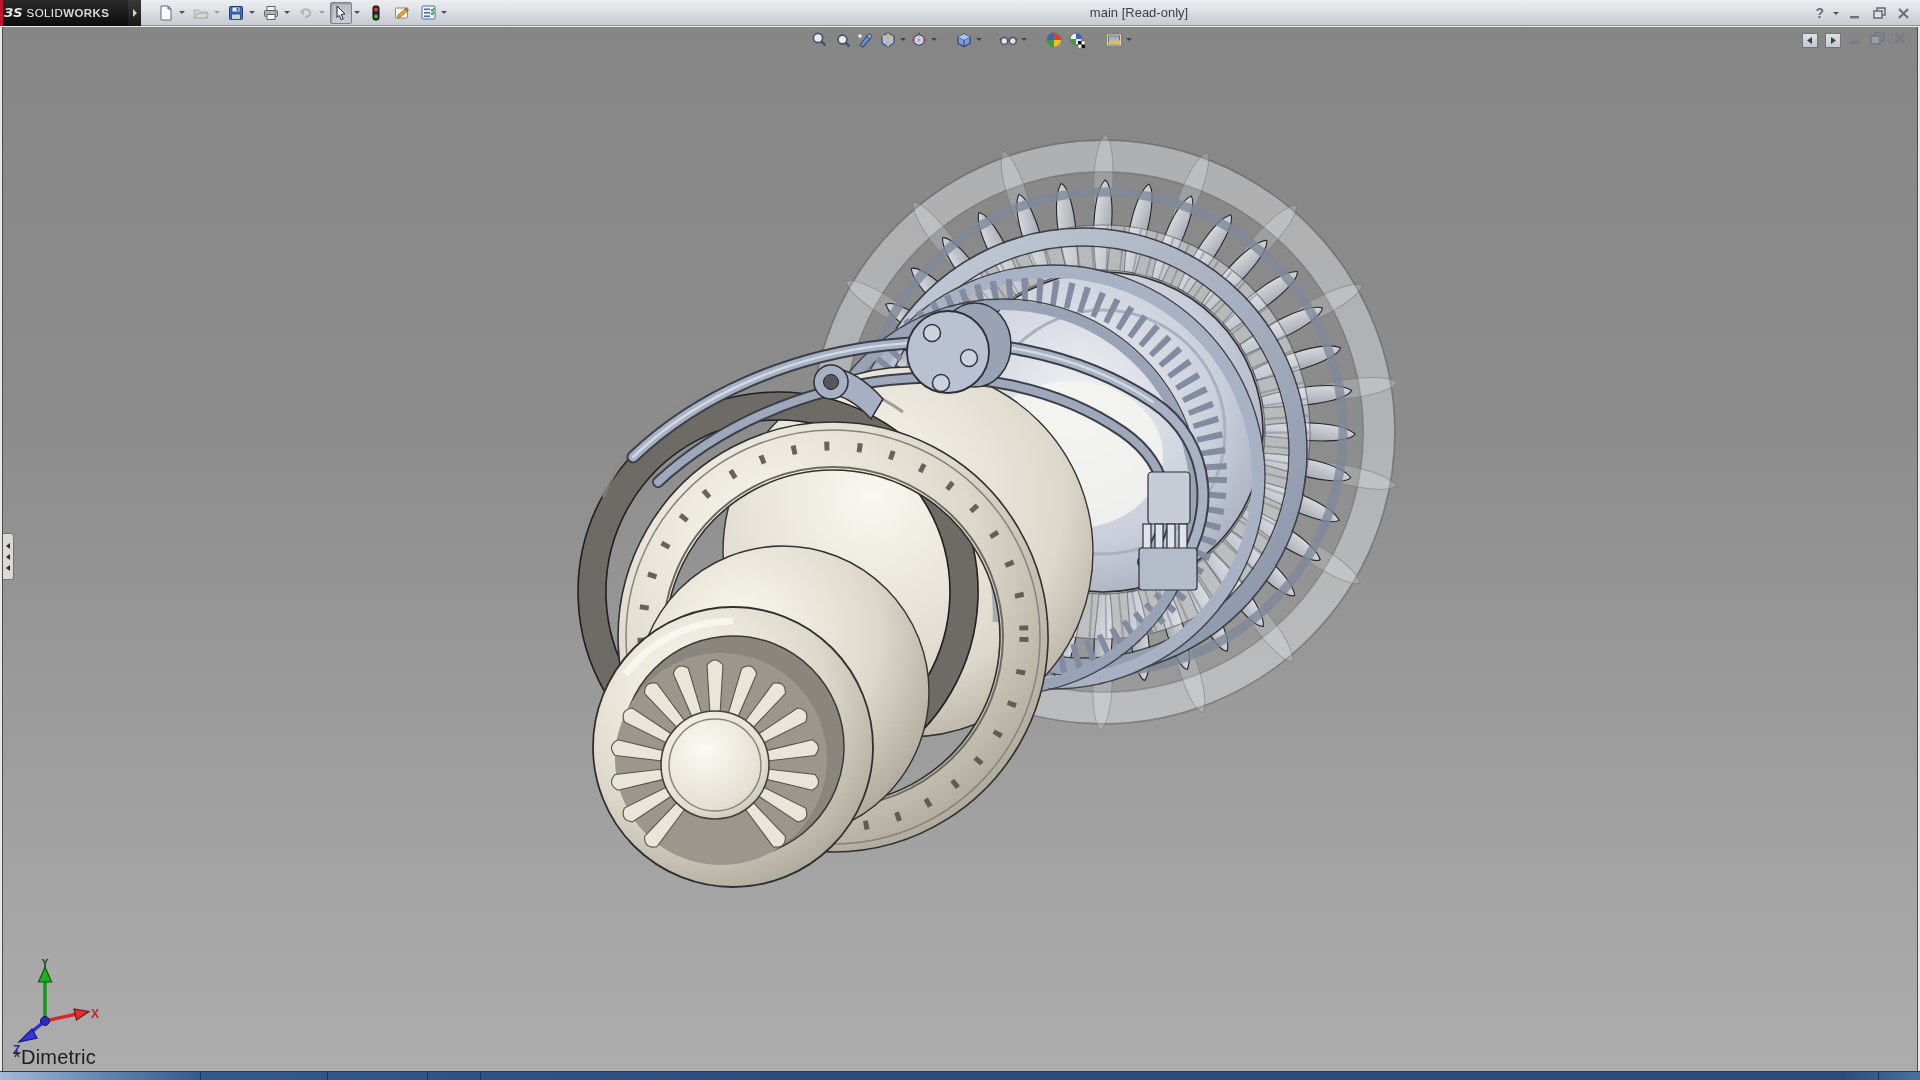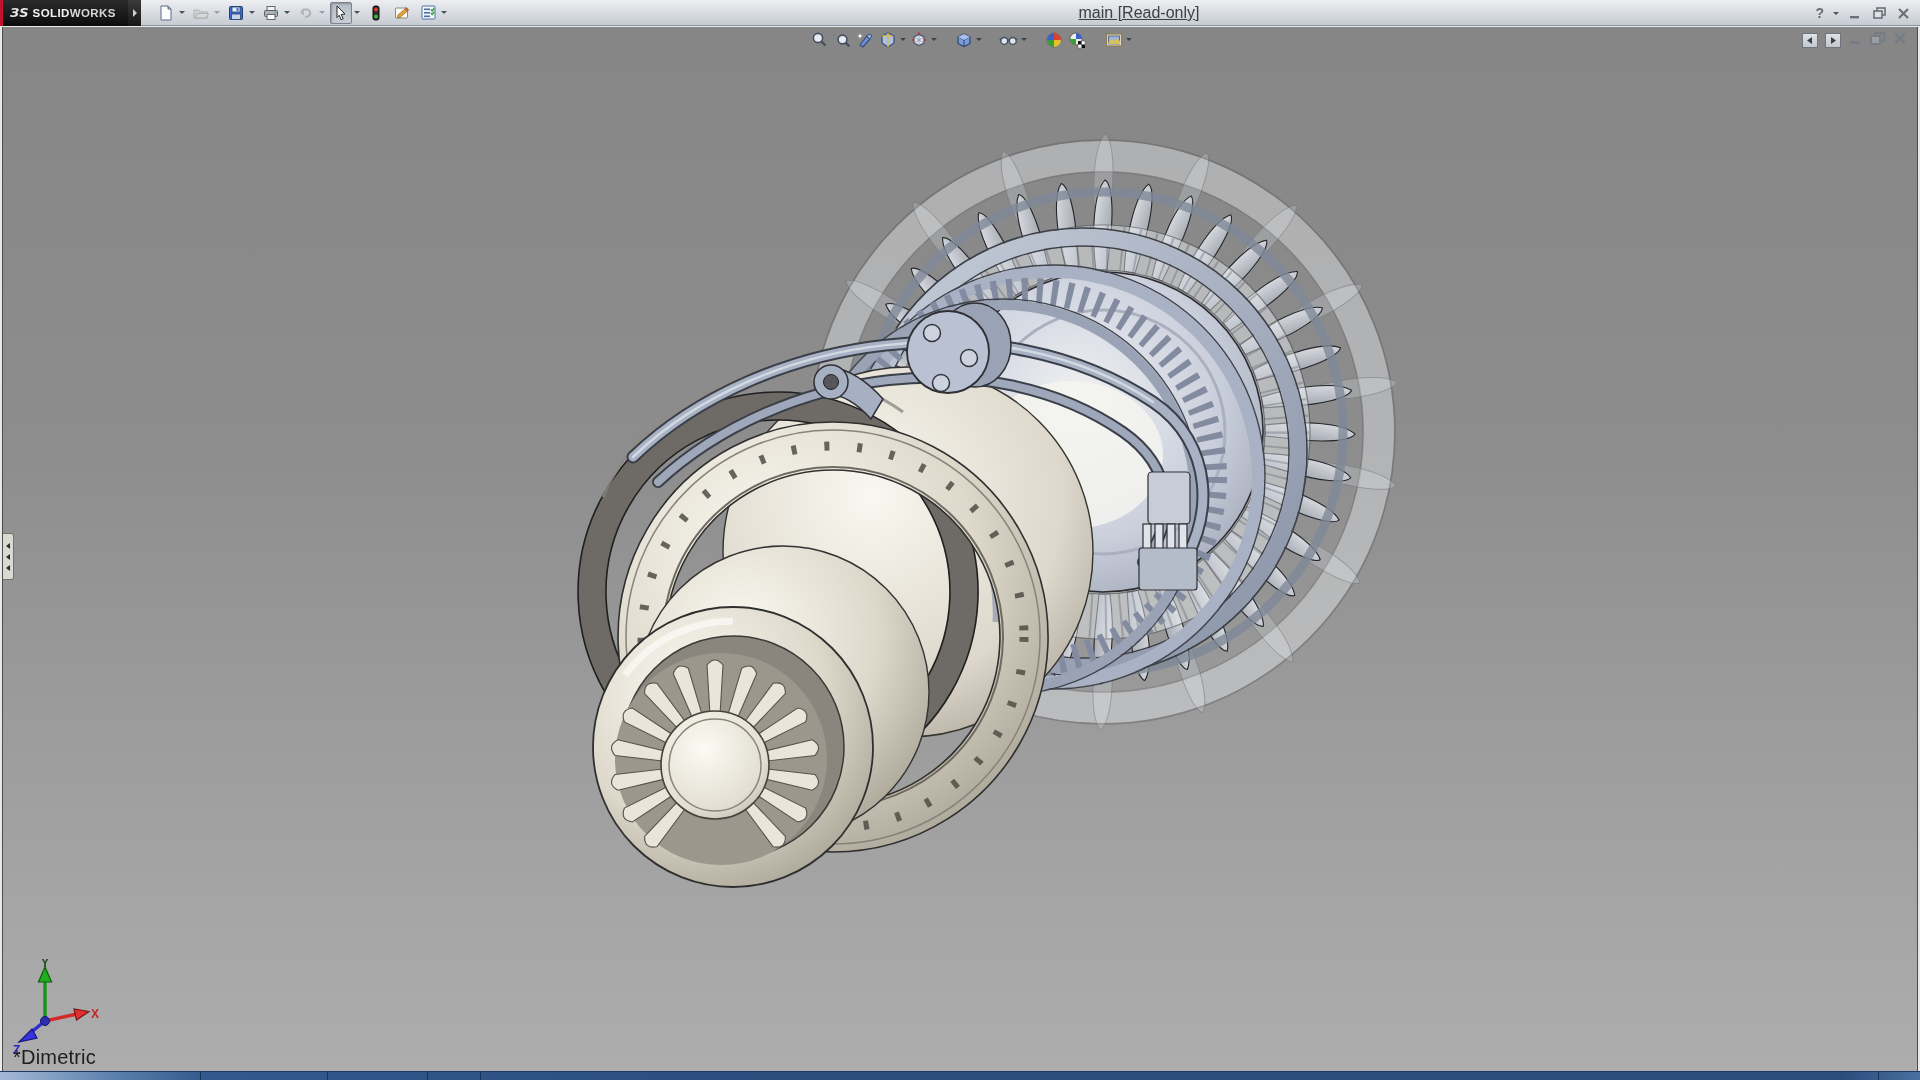--- a/index.html
+++ b/index.html
@@ -4,41 +4,41 @@
 <style>
   * { margin:0; padding:0; box-sizing:border-box; }
   html,body { width:1920px; height:1080px; overflow:hidden; font-family:"Liberation Sans",sans-serif; }
   #app { width:1920px; height:1080px; background:#e9e9e9; position:relative; }
 
   
   .titlebar { position:absolute; left:0; top:0; width:1920px; height:26px;
     background:linear-gradient(#eceef1, #d2d6dc 70%, #c7ccd2);
     border-bottom:1px solid #8d939b; display:flex; align-items:center; }
   .logo-block { width:128px; height:26px; background:linear-gradient(#2b2b2b,#0c0c0c);
-    display:flex; align-items:center; padding-left:6px; position:relative; flex:0 0 auto; }
+    display:flex; align-items:center; position:relative; flex:0 0 auto; }
   .logo-block::before { content:""; position:absolute; left:0; top:0; width:3px; height:26px; background:#c41330; }
   .logo-mark { color:#e9e9ea; font-family:"DejaVu Sans",sans-serif; font-weight:bold; font-style:italic; font-size:13px; margin:0 4px 0 4px; }
   .logo-text { color:#f2f2f2; font-size:11.5px; letter-spacing:.4px; }
-  .logo-text b { font-weight:bold; }
+  .logo-text b { font-weight:normal; }
   .logo-text span { font-weight:bold; color:#d8d8d8; }
   .expand-tab { width:13px; height:26px; background:linear-gradient(#3a3a3a,#171717);
     display:flex; align-items:center; justify-content:center; flex:0 0 auto; cursor:pointer; }
   .expand-tab i { width:0; height:0; border-left:4px solid #cfcfcf; border-top:4px solid transparent; border-bottom:4px solid transparent; }
 
   .main-toolbar { display:flex; align-items:center; margin-left:14px; gap:1px; }
   .tb-item { display:flex; align-items:center; margin-right:3px; }
   .tb-btn { width:22px; height:22px; display:flex; align-items:center; justify-content:center; border:1px solid transparent; border-radius:2px; cursor:pointer; }
   .tb-btn.pressed { background:linear-gradient(#b7bdc6,#c9cfd6); border:1px solid #7b828c; box-shadow:inset 1px 1px 2px rgba(0,0,0,.25); }
   .tb-btn.disabled { opacity:.42; filter:grayscale(.9); }
   .dd { width:9px; height:22px; display:flex; align-items:center; justify-content:center; cursor:pointer; }
   .dd i { width:0; height:0; border-top:3px solid #4c5158; border-left:3px solid transparent; border-right:3px solid transparent; }
   .dd.disabled i { border-top-color:#9aa0a8; }
 
   .doc-title { position:absolute; left:1139px; top:0; height:26px; line-height:26px;
-    transform:translateX(-50%); font-size:16px; color:#3c4148; white-space:nowrap;text-decoration:underline; }
+    transform:translateX(-50%); font-size:13px; color:#3c4148; white-space:nowrap; }
 
   .titlebar-controls { position:absolute; right:8px; top:0; height:26px; display:flex; align-items:center; gap:7px; }
   .help-glyph { font-size:14px; font-weight:bold; color:#666c75; cursor:pointer; }
   .win-glyph { width:17px; height:15px; display:flex; align-items:center; justify-content:center; cursor:pointer; }
 
   
   .viewport { position:absolute; left:2px; top:27px; width:1916px; height:1044px;
     background:linear-gradient(180deg,#868686 0%, #8d8d8d 40%, #a2a2a2 78%, #adadad 100%);
     border-left:1px solid #4c4c4c; border-right:1px solid #4c4c4c; overflow:hidden; }
 

